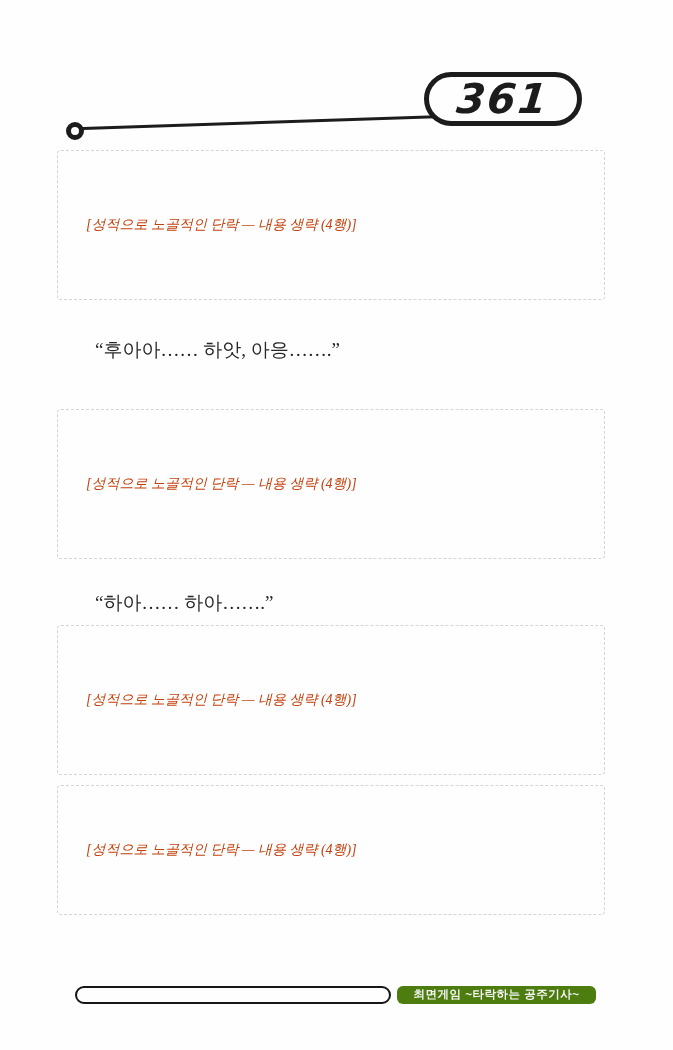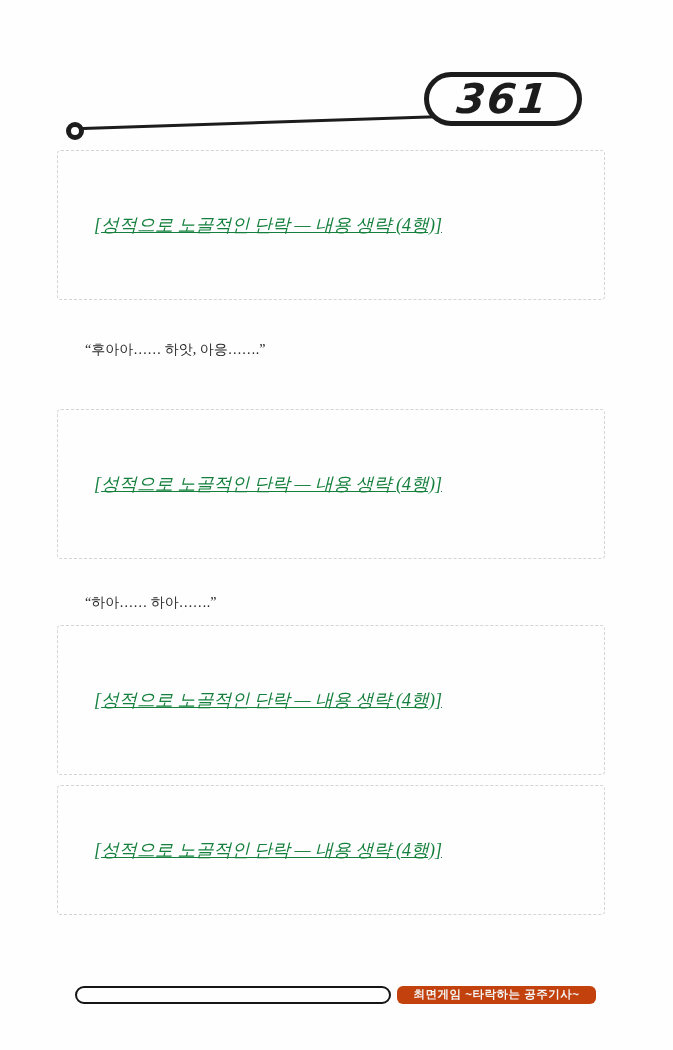--- a/index.html
+++ b/index.html
@@ -57,39 +57,38 @@
   .text-col {
     position: absolute;
     left: 57px;
     width: 548px;
     top: 0;
   }
   .para, .dialogue {
     position: absolute;
     left: 0;
     width: 548px;
-    font-size: 14px;
+    font-size: 19px;
     line-height: 38px;
     text-align: justify;
     white-space: pre-wrap;
   }
   .dialogue { text-indent: 2em; }
 
   .para.redacted {
-    color: #15803d;
+    color: #c2410c;
     font-style: italic;
-    font-size: 18px;
+    font-size: 14px;
     display: flex;
     align-items: center;
     justify-content: flex-start;
     padding-left: 2em;
     box-sizing: border-box;
     border: 1px dashed #d4d4d4;
     border-radius: 4px;
-    text-decoration: underline;
   }
 
   .blk-0 { top: 150px; height: 150px; }
   .blk-1 { top: 331px; }
   .blk-2 { top: 409px; height: 150px; }
   .blk-3 { top: 584px; }
   .blk-4 { top: 625px; height: 150px; }
   .blk-5 { top: 785px; height: 130px; }
 
   
@@ -98,21 +97,21 @@
     left: 75px; top: 986px;
     width: 312px; height: 14px;
     border: 2px solid #161616;
     border-radius: 10px;
     background: #fefefe;
   }
   .footer-badge {
     position: absolute;
     left: 397px; top: 986px;
     width: 199px; height: 18px;
-    background: #c2410c;
+    background: #4d7c0f;
     border-radius: 6px;
     display: flex;
     align-items: center;
     justify-content: center;
   }
   .footer-badge .title {
     font-family: "Liberation Sans", sans-serif;
     font-size: 11.5px;
     font-weight: bold;
     color: #f5f5f5;

